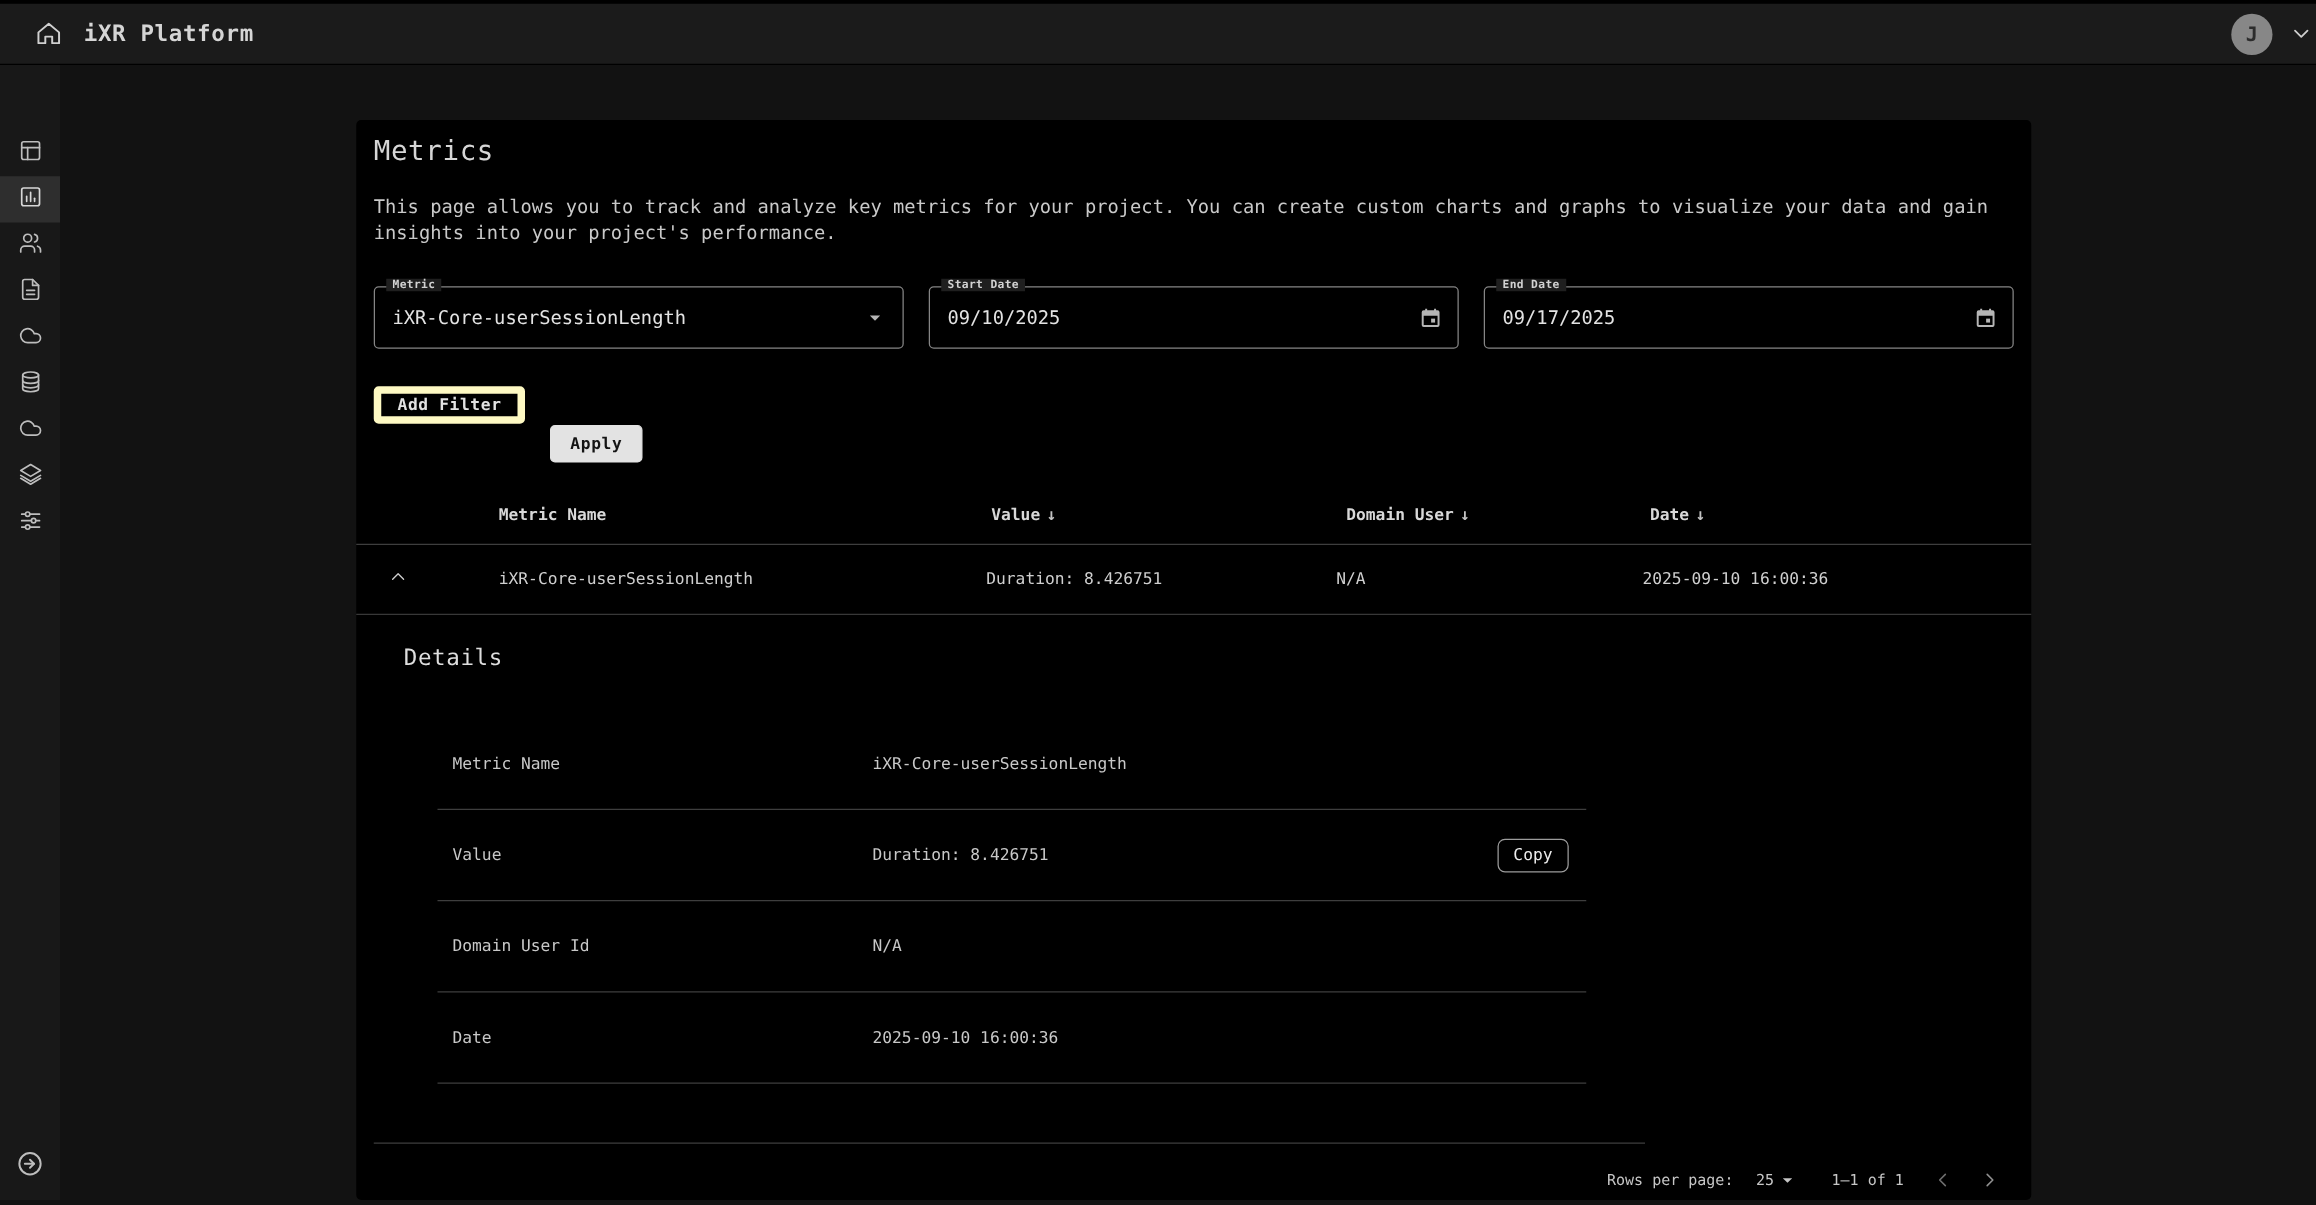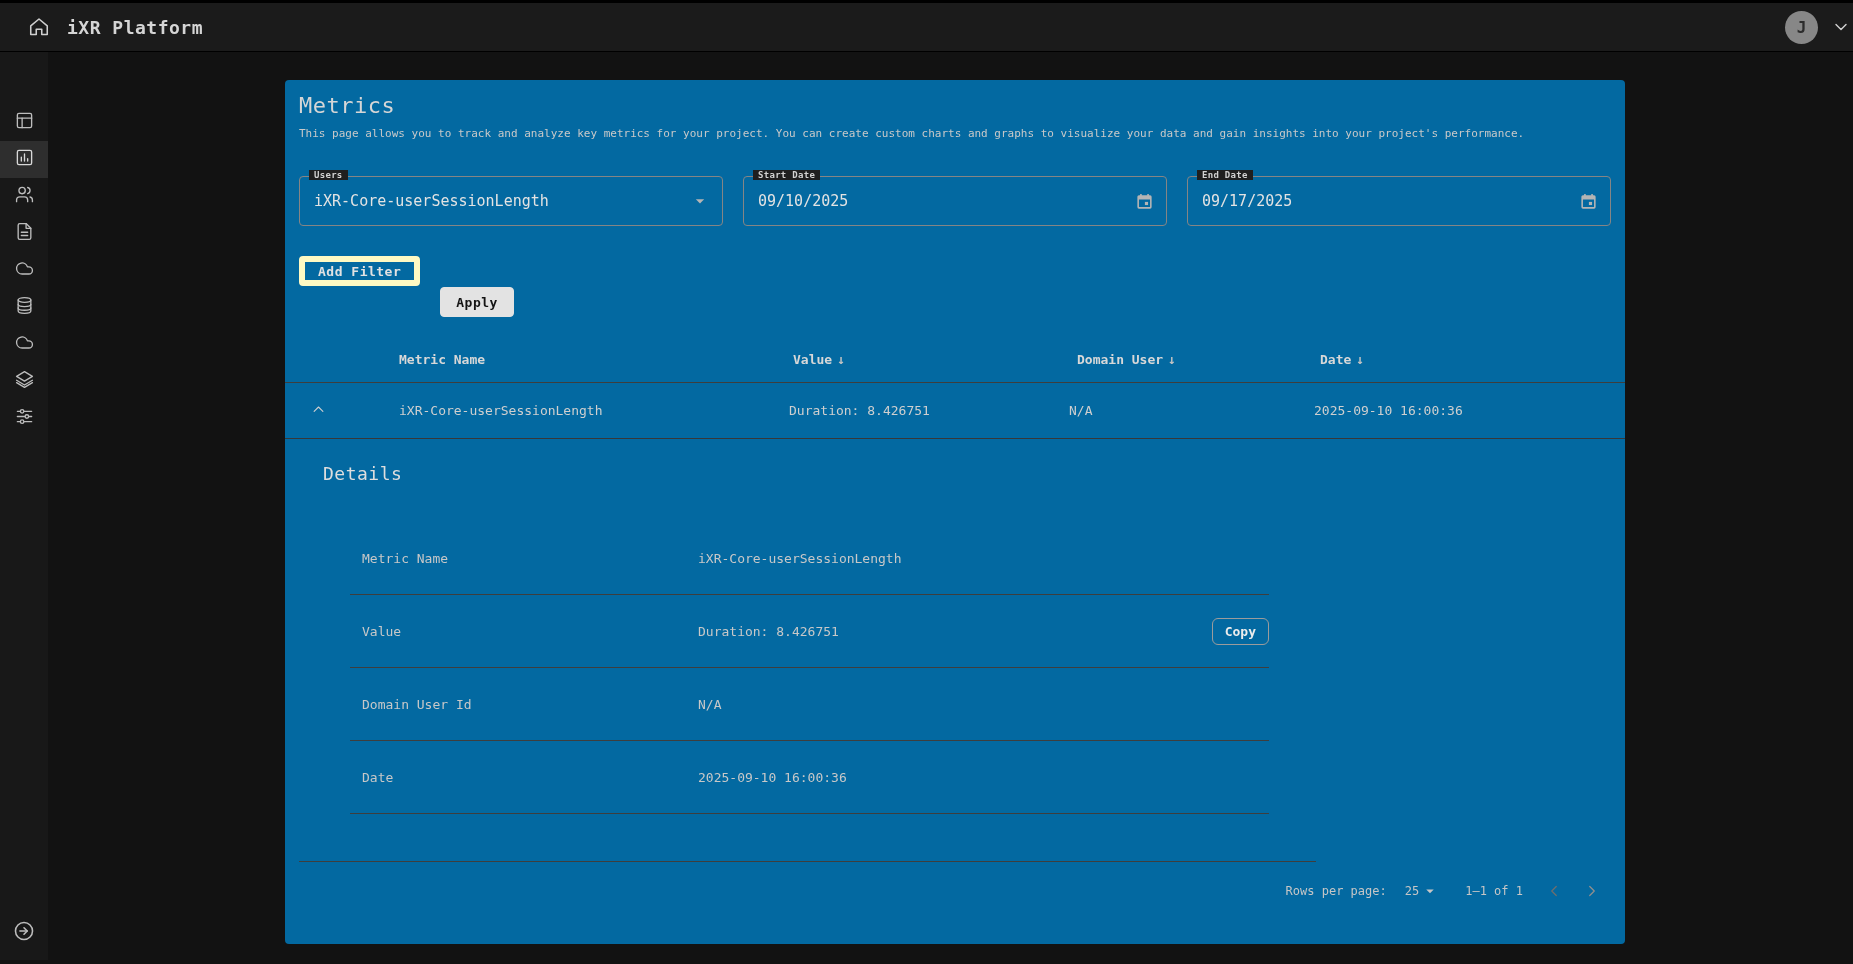--- a/index.html
+++ b/index.html
@@ -23,25 +23,25 @@
     color:#bdbdbd; cursor:pointer; }
   .nav-item.active { background:#2e2e2e; color:#d8d8d8; }
   .nav-item svg { width:19px; height:19px; }
   .sidebar-bottom { position:absolute; bottom:14px; left:0; width:48px; display:flex; justify-content:center;
     color:#bdbdbd; cursor:pointer; }
   .sidebar-bottom svg { width:22px; height:22px; }
 
   svg.ic { fill:none; stroke:currentColor; stroke-width:1.7; stroke-linecap:round; stroke-linejoin:round; }
 
   
-  .card { position:absolute; left:285px; top:80px; width:1340px; height:864px;
-    background:#0369a1; border-radius:4px; padding:0 14px; }
+  .card { position:absolute; left:285px; top:96px; width:1340px; height:864px;
+    background:#000000; border-radius:4px; padding:0 14px; }
 
   .page-title { margin-top:13px; font-size:22px; line-height:26px; color:#d6d6d6; font-weight:400; letter-spacing:.5px; }
-  .page-desc { margin-top:4px; font-size:11px; line-height:21px; color:#c9c9c9; max-width:1300px; }
+  .page-desc { margin-top:20px; font-size:15px; line-height:21px; color:#c9c9c9; max-width:1300px; }
 
   
   .filters { display:flex; gap:20px; margin-top:32px; }
   .field { position:relative; flex:1; height:50px; border:1px solid #858585; border-radius:4px;
     display:flex; align-items:center; padding:0 12px 0 14px; cursor:pointer; }
   .field .flabel { position:absolute; top:-7px; left:9px; background:#1f1f1f; padding:0 5px;
     font-size:9px; font-weight:700; color:#d2d2d2; letter-spacing:.3px; }
   .field .fvalue { font-size:15px; color:#e3e3e3; }
   .field .ficon { margin-left:auto; color:#b5b5b5; display:flex; }
 
@@ -66,22 +66,22 @@
   .expander { padding-left:26px; color:#cfcfcf; display:flex; align-items:center; cursor:pointer; }
   .expander svg { width:15px; height:15px; }
 
   
   .details-title { margin-top:24px; padding-left:24px; font-size:18px; color:#dedede; font-weight:400; letter-spacing:.5px; }
   .details-list { margin:38px 0 0 51px; width:919px; }
   .d-row { display:flex; align-items:center; height:73px; border-bottom:1px solid #3e3e3e;
     font-size:13px; color:#c8c8c8; }
   .d-label { width:348px; padding-left:12px; flex:none; }
   .d-value { flex:1; }
-  .copy-btn { background:transparent; border:1px solid #9c9c9c; border-radius:6px;
-    color:#ececec; font-family:inherit; font-size:13px; font-weight:700; padding:5px 12px; cursor:pointer; }
+  .copy-btn { margin-right:14px; background:transparent; border:1px solid #9c9c9c; border-radius:6px;
+    color:#ececec; font-family:inherit; font-size:13px; font-weight:400; padding:5px 12px; cursor:pointer; }
 
   
   .footer-divider { margin-top:47px; width:1017px; height:1px; background:#3e3e3e; }
   .pagination { height:58px; display:flex; align-items:center; justify-content:flex-end;
     font-size:12px; color:#c6c6c6; }
   .rpp-label { margin-right:18px; }
   .rpp-select { display:flex; align-items:center; gap:2px; cursor:pointer; color:#c6c6c6; }
   .rpp-select .caret-sm { width:18px; height:18px; display:flex; }
   .range { margin-left:26px; }
   .page-btn { width:38px; height:38px; display:flex; align-items:center; justify-content:center;
@@ -206,21 +206,21 @@
       </span>
     </div>
   </nav>
 
   <main class="card">
     <h1 class="page-title">Metrics</h1>
     <p class="page-desc">This page allows you to track and analyze key metrics for your project. You can create custom charts and graphs to visualize your data and gain insights into your project's performance.</p>
 
     <div class="filters">
       <div class="field">
-        <span class="flabel">Users</span>
+        <span class="flabel">Metric</span>
         <span class="fvalue">iXR-Core-userSessionLength</span>
         <span class="ficon">
           <svg width="20" height="20" viewBox="0 0 24 24">
               <path d="M7 10l5 5 5-5z" fill="currentColor"></path>
             </svg>
         </span>
       </div>
       <div class="field">
         <span class="flabel">Start Date</span>
         <span class="fvalue">09/10/2025</span>

